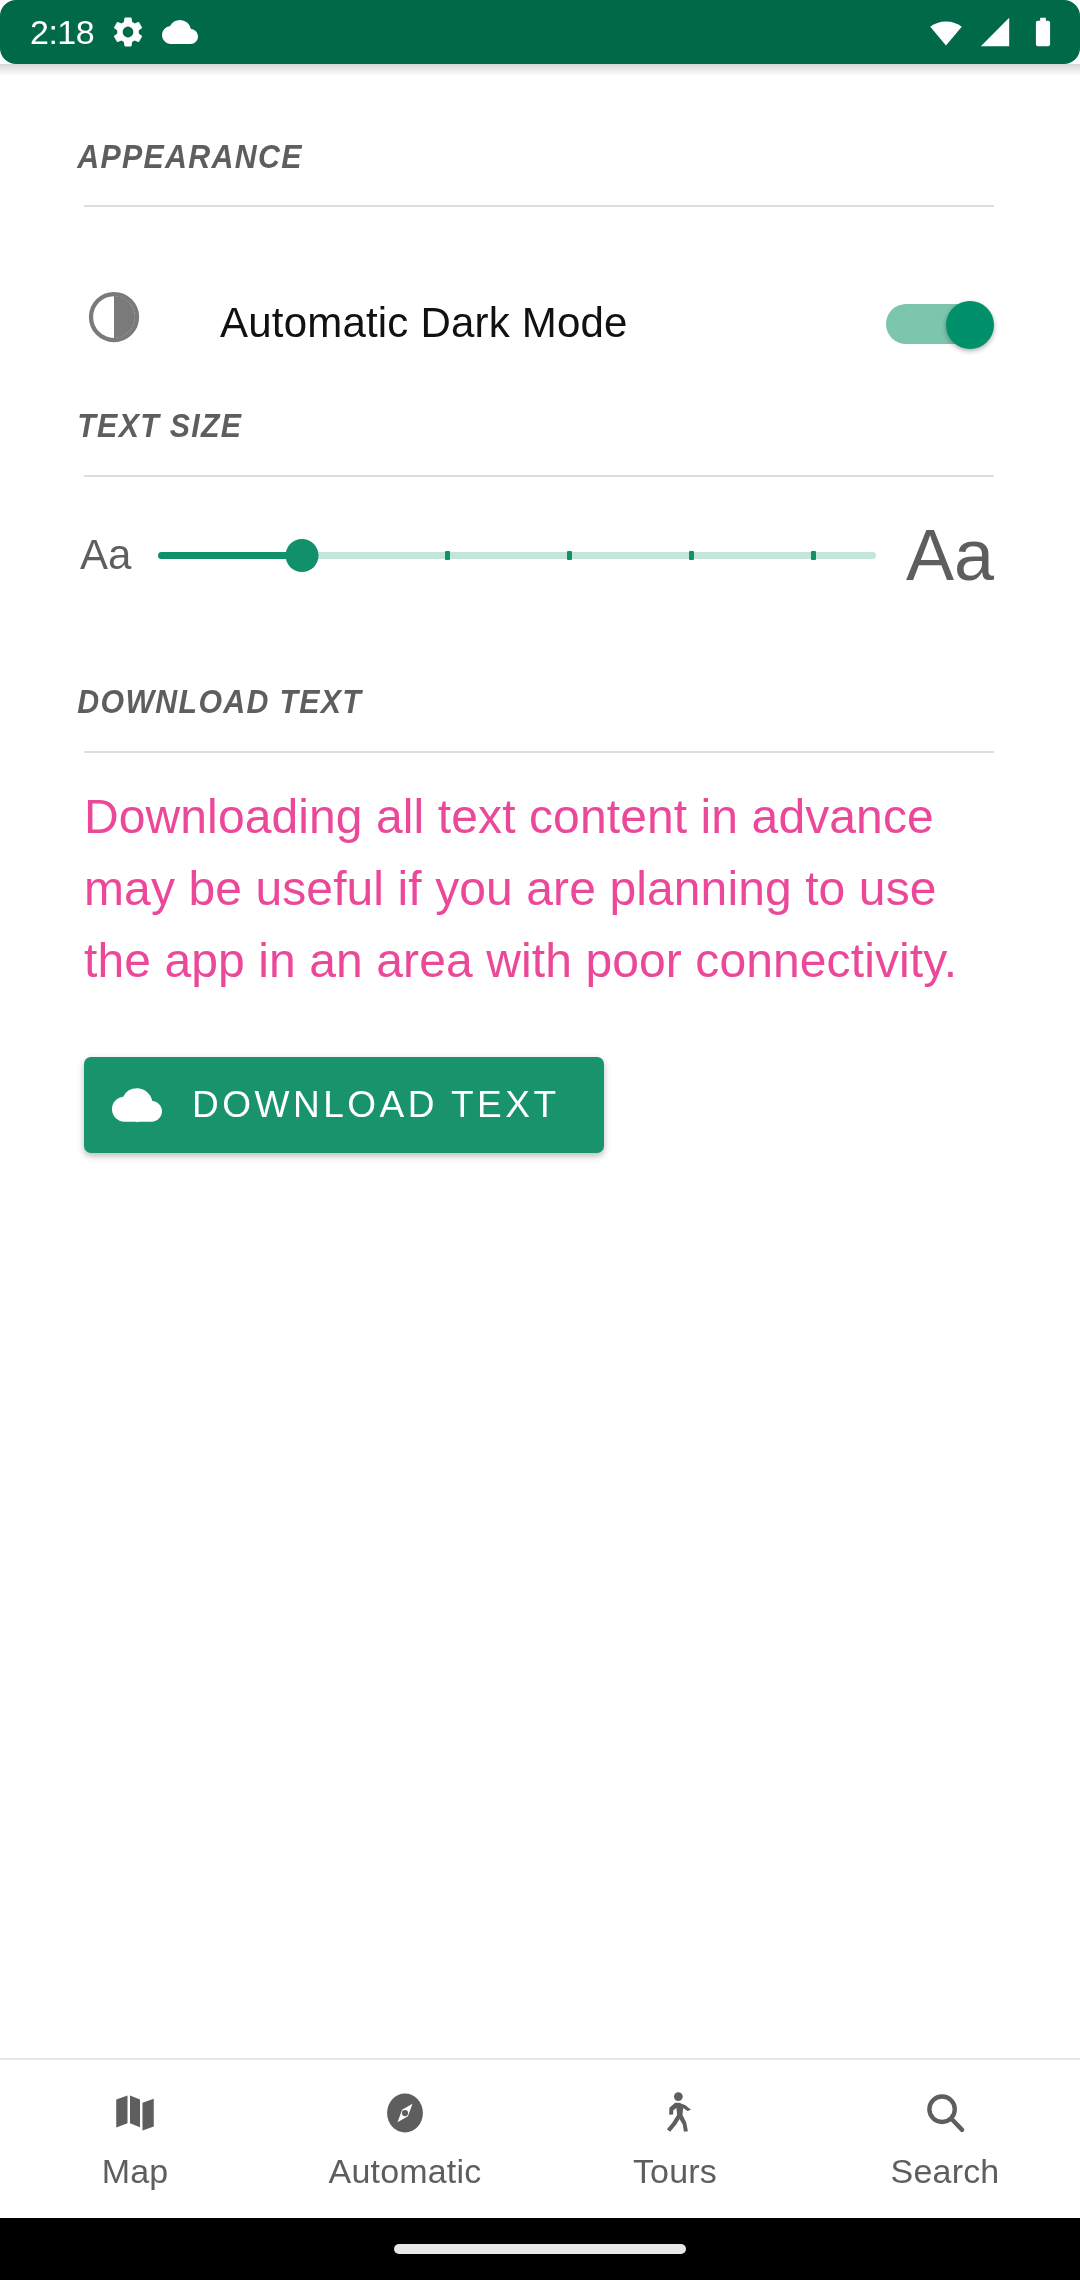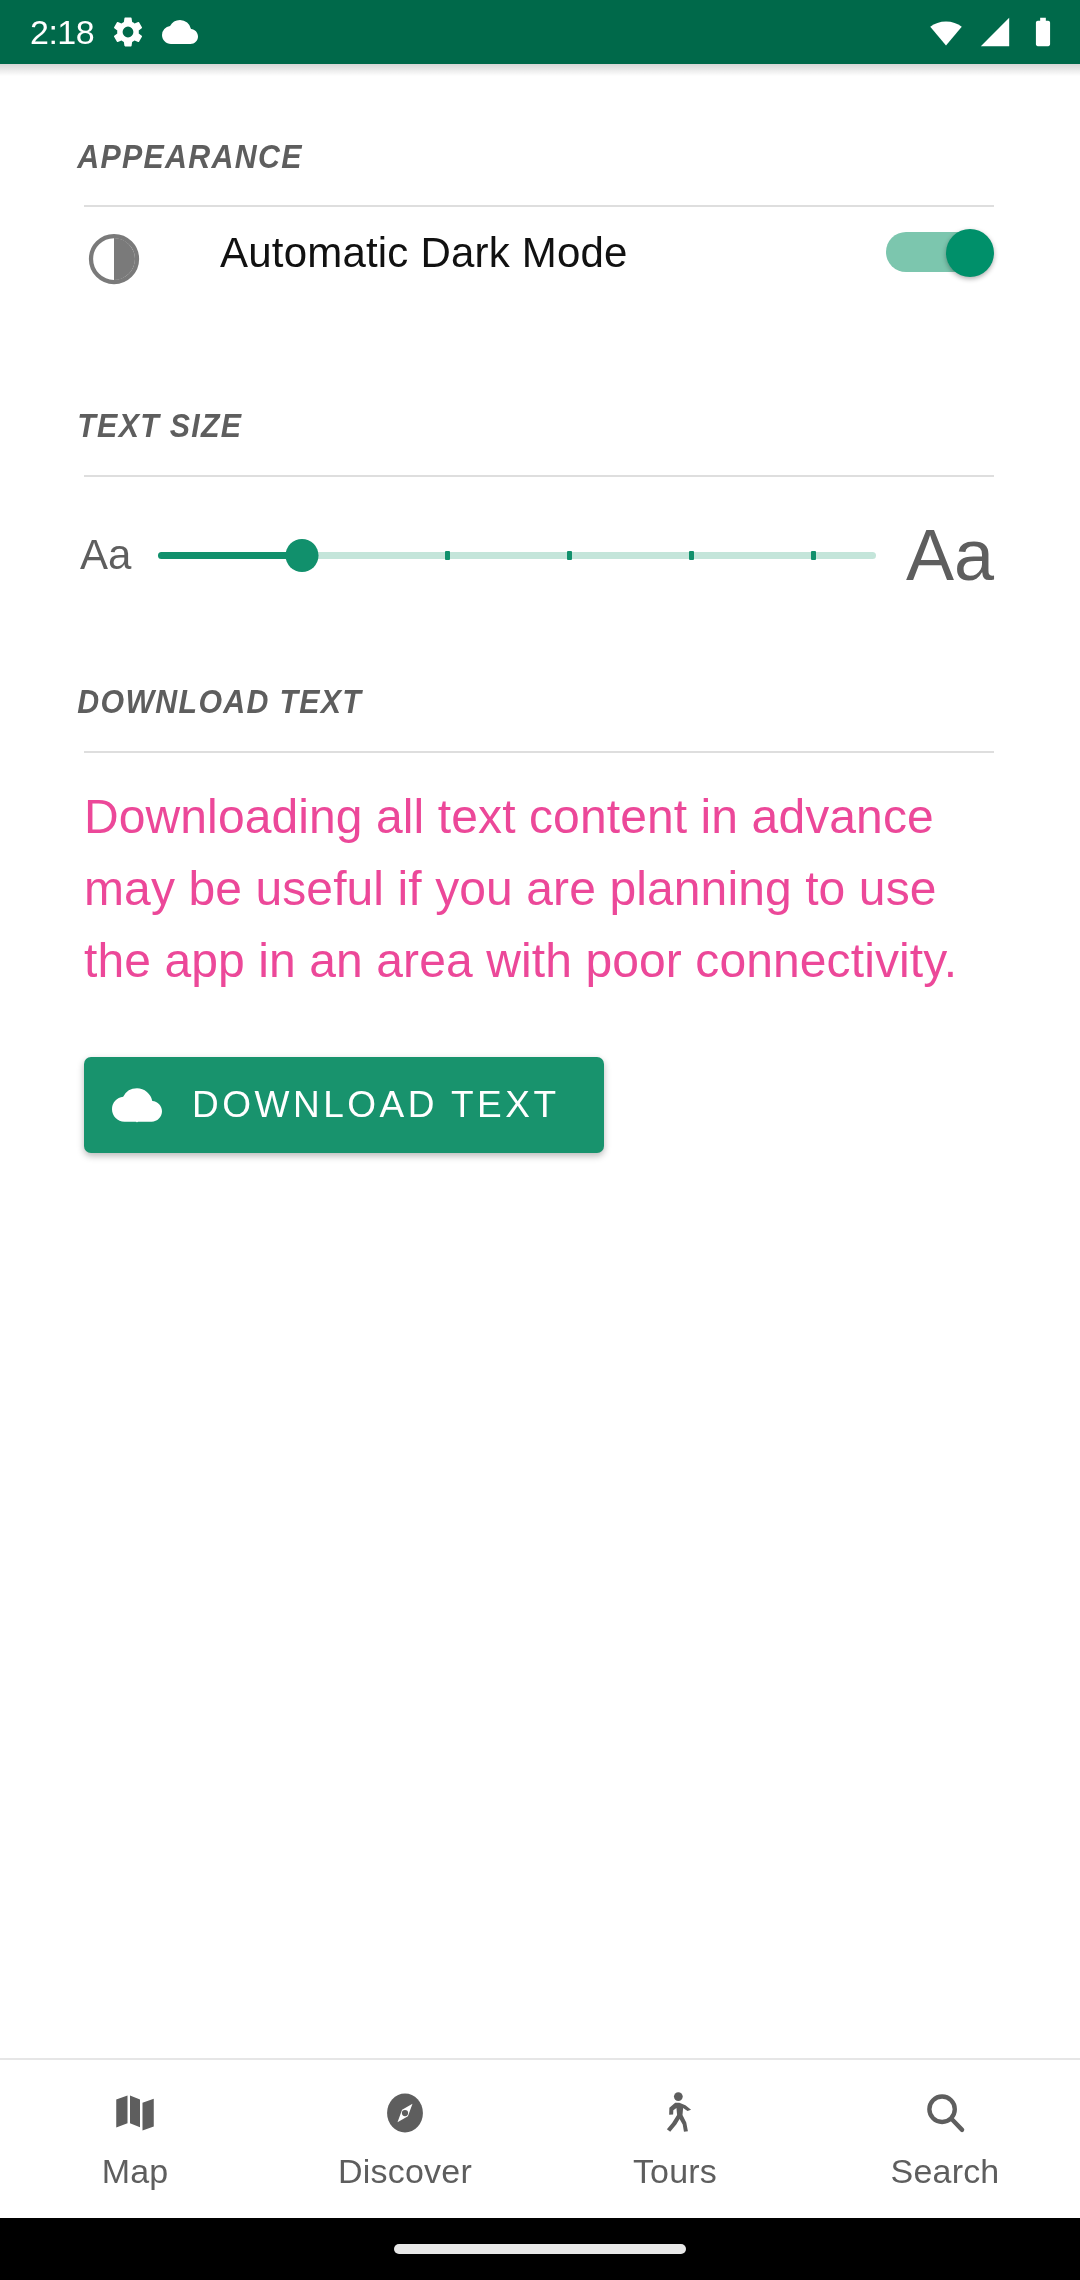--- a/index.html
+++ b/index.html
@@ -20,20 +20,21 @@
   }
 
   
   .statusbar {
     height: 64px;
     background: #00694a;
     display: flex;
     align-items: center;
     padding: 0 20px 0 30px;
     flex: 0 0 auto;
+    border-radius: 16px;
   }
   .sb-left { display: flex; align-items: center; gap: 16px; }
   .sb-time {
     color: #ffffff;
     font-family: "Liberation Sans Narrow", "Liberation Sans", sans-serif;
     font-size: 34px;
     letter-spacing: -0.5px;
   }
   .sb-right { margin-left: auto; display: flex; align-items: center; gap: 14px; }
   .icon-svg { display: block; }
@@ -102,21 +103,21 @@
     background: #dedede;
     margin: 0 86px 0 84px;
   }
 
   
   .sec-appearance-head { padding-top: 62px; }
   .sec-appearance-head .divider { margin-top: 29px; }
 
   .row-toggle {
     display: flex;
-    align-items: flex-start;
+    align-items: flex-end;
     height: 118px;
     padding: 0 86px 0 84px;
     margin-top: 22px;
   }
   .contrast-icon { width: 60px; height: 60px; flex: 0 0 auto; }
   .row-toggle-label {
     margin-left: 76px;
     font-family: "Liberation Sans Narrow", "Liberation Sans", sans-serif;
     font-size: 42px;
     color: #111111;
@@ -400,21 +401,21 @@
 
 
     <div class="nav-item">
       <span class="nav-ico">
         <svg class="icon-svg" width="50" height="50" viewBox="0 0 24 24">
           <ellipse cx="12" cy="12" rx="8.6" ry="9.4" fill="#5e5e5e"></ellipse>
           <path d="M15.6 7.6 10.6 10.4 8.4 16.4l5-2.8 2.2-6z" fill="#ffffff"></path>
           <circle cx="12" cy="12" r="1.5" fill="#5e5e5e"></circle>
         </svg>
       </span>
-      <span class="nav-label">Discover</span>
+      <span class="nav-label">Automatic</span>
     </div>
 
     <div class="nav-item">
       <span class="nav-ico">
         <svg class="icon-svg" width="50" height="50" viewBox="0 0 24 24" fill="#5e5e5e">
           <circle cx="13.6" cy="4.1" r="2.1"></circle>
           <path d="M12.1 7.1 9.3 9.5l-.1 3.3 1.9-.1.1-2 1.5-1.1.3 3.3-2.4 3.9-2.5 3 1.6 1.2 2.9-3.5 1.6-2.6 1.5 2.6.6 3.5 1.9-.3-.8-4.2-1.8-3.5.3-3.4 2.1 1.4 1.7-.6-2.7-2.1-2.9-1.2z"></path>
         </svg>
       </span>
       <span class="nav-label">Tours</span>

